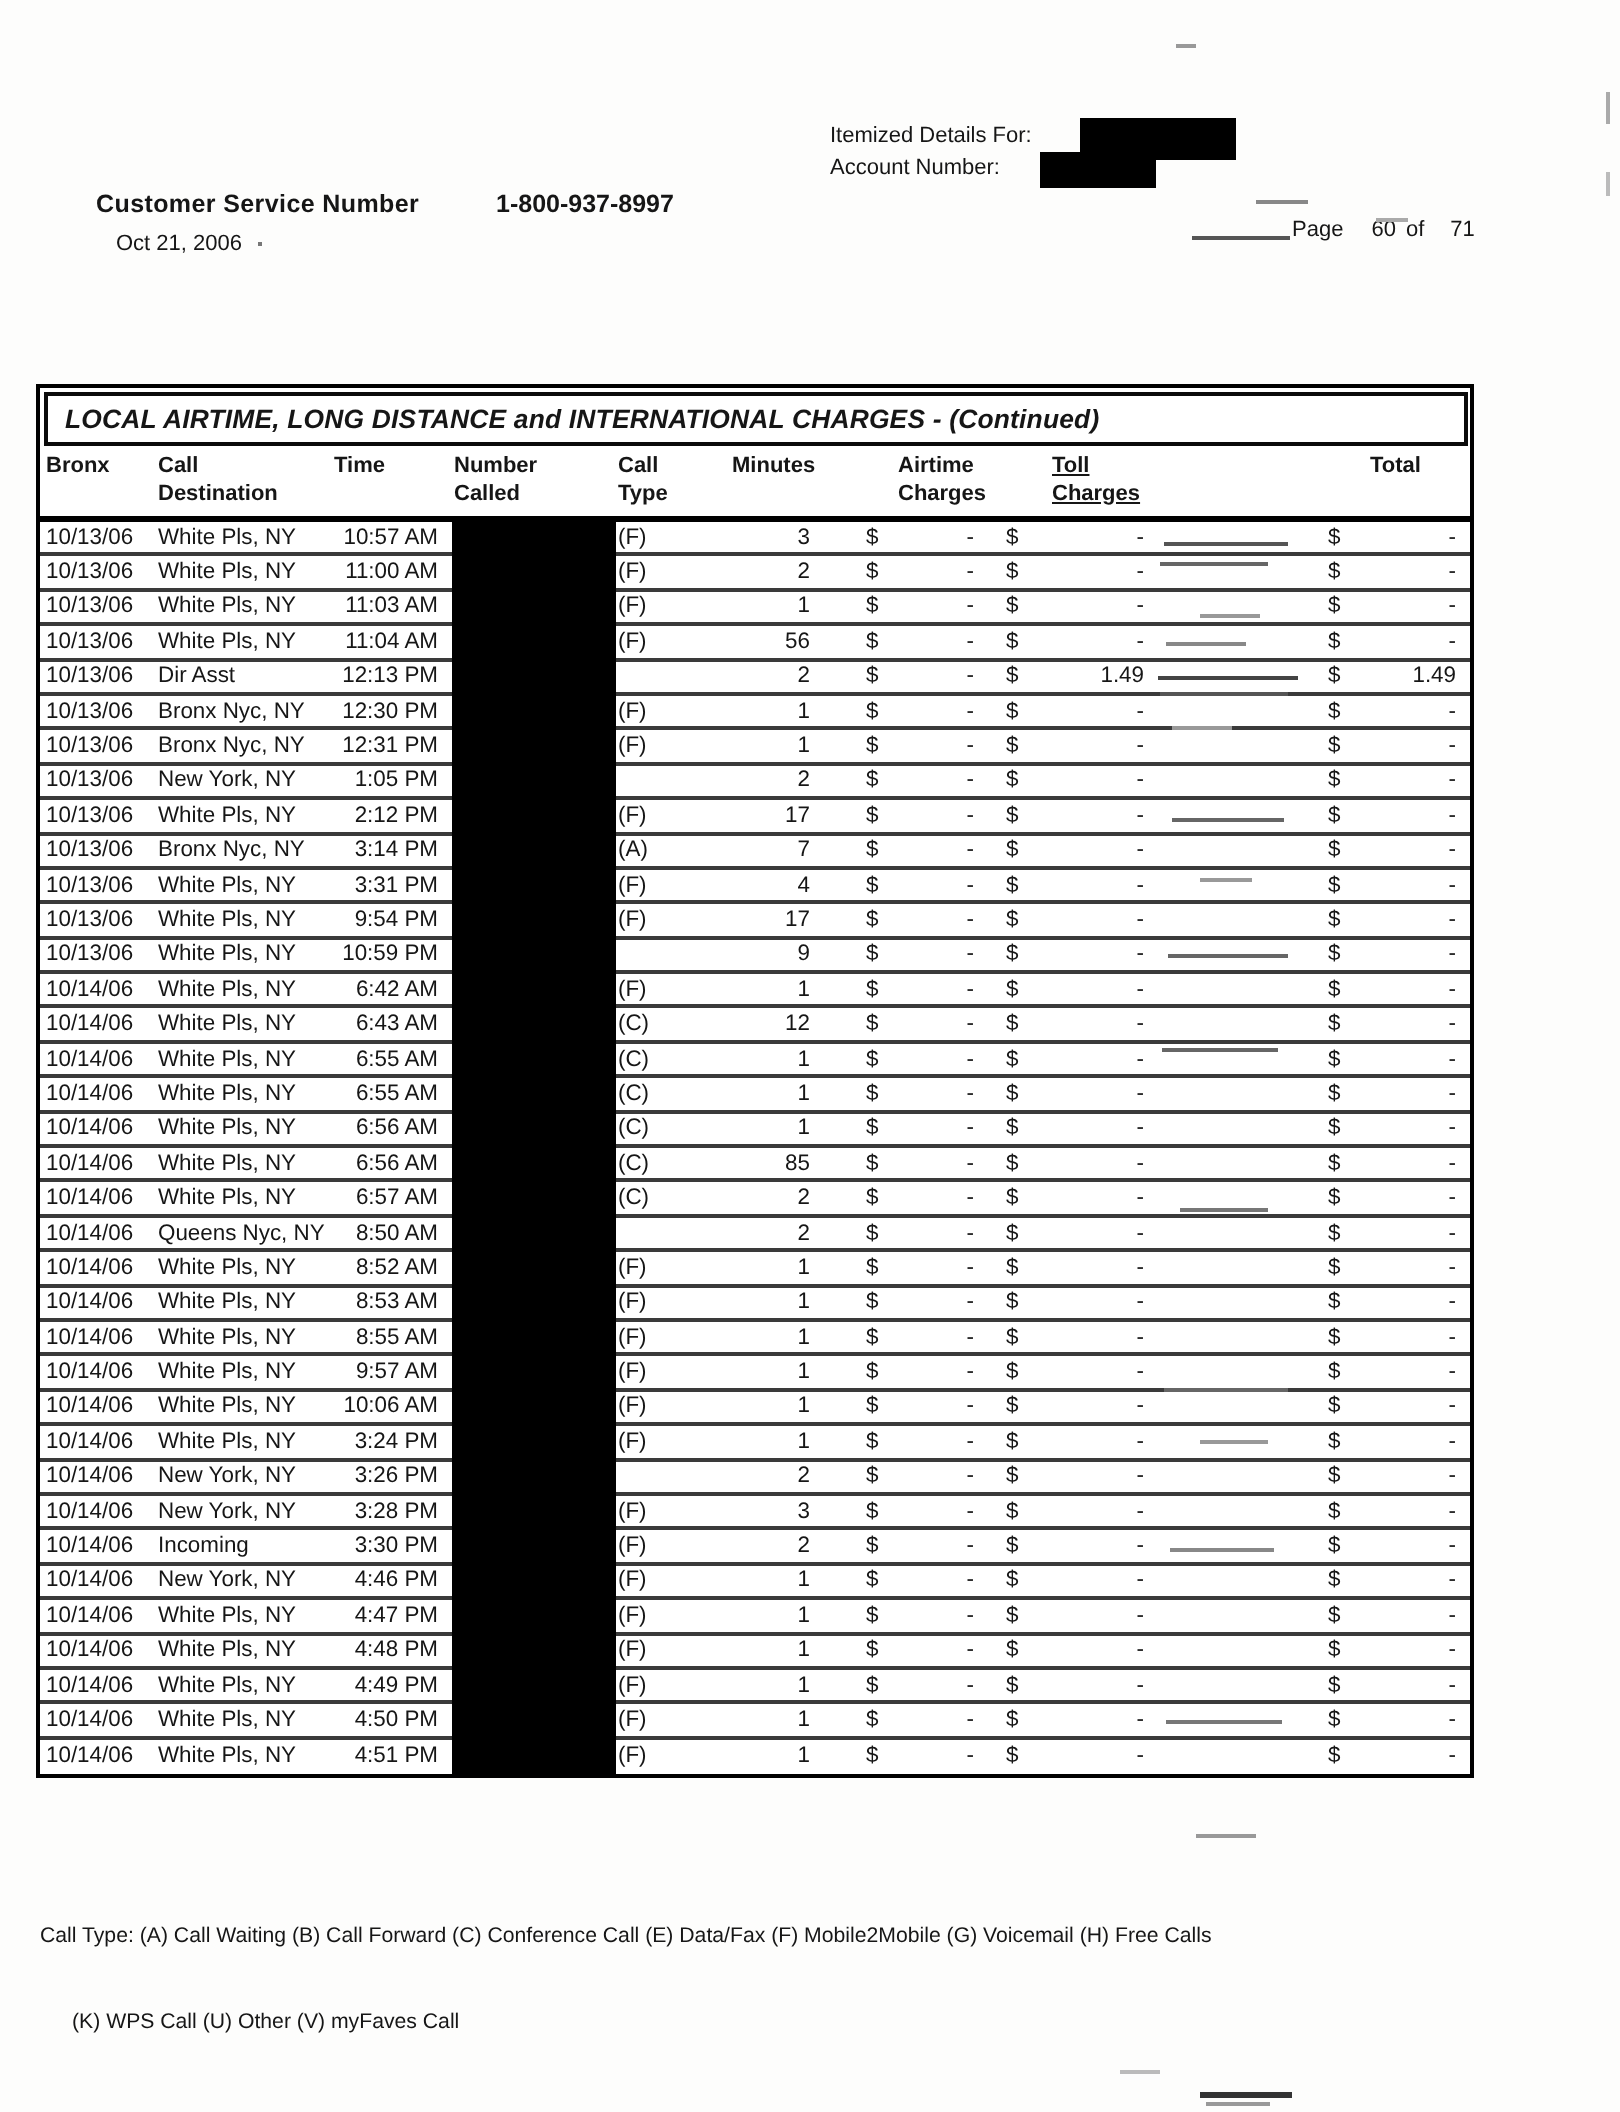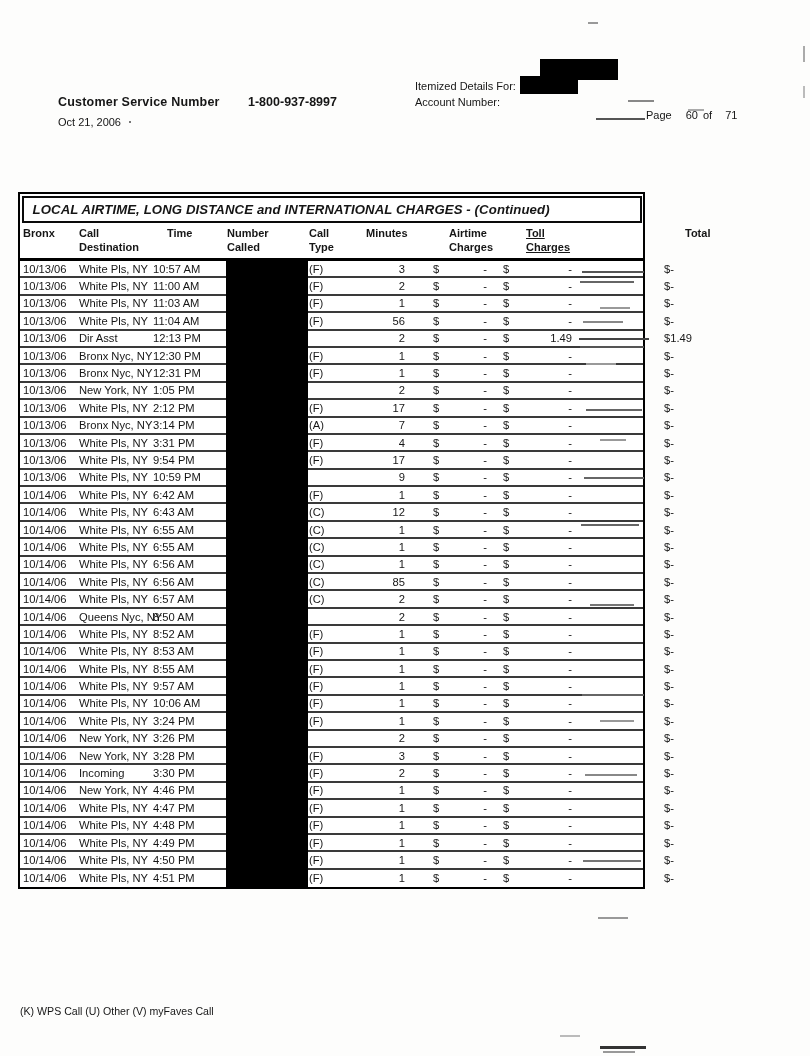--- a/index.html
+++ b/index.html
@@ -1,32 +1,32 @@
 <!DOCTYPE html>
 <html><head>
 <meta charset="utf-8">
 <style>
   html,body{margin:0;padding:0;background:#ffffff;}
   .page{
     position:relative;width:810px;height:1056px;background:#fdfdfc;
     font-family:"Liberation Sans", sans-serif;color:#161616;overflow:hidden;
   }
   
-  .itemized-block{position:absolute;left:415px;top:78px;font-size:11px;line-height:16px;}
+  .itemized-block{position:absolute;left:415px;top:60px;font-size:11px;line-height:16px;}
   .redact{position:absolute;background:#000;}
-  .cs-line{position:absolute;left:58px;top:95px;font-size:12.5px;font-weight:bold;letter-spacing:.2px;}
+  .cs-line{position:absolute;left:48px;top:95px;font-size:12.5px;font-weight:bold;letter-spacing:.2px;}
   .cs-number{position:absolute;left:248px;top:95px;font-size:12.5px;font-weight:bold;}
   .date-line{position:absolute;left:58px;top:116px;font-size:11px;}
   .page-text{position:absolute;left:646px;top:109px;font-size:11px;}
   .page-text span{display:inline-block;}
   .pg-num{margin-left:14px;} .pg-of{margin-left:5px;} .pg-total{margin-left:13px;}
 
   
   .bill-table{
-    position:absolute;left:18px;top:192px;width:627px;
+    position:absolute;left:18px;top:192px;width:719px;
     border:2.5px solid #000;background:#fff;box-sizing:border-box;
   }
   .title-row{
     border:2px solid #0a0a0a;margin:1.5px;height:23px;display:flex;align-items:center;
     padding-left:9px;font-size:13.2px;font-weight:bold;font-style:italic;letter-spacing:.1px;
   }
   .grid{
     display:grid;
     grid-template-columns:56px 74px 66px 8px 82px 30px 70px 86px 82px 78px 1fr;
     box-sizing:border-box;
@@ -38,30 +38,30 @@
   .h-time{padding-left:14px;} .h-min{padding-left:27px;} .h-air{padding-left:40px;}
   .h-toll{padding-left:31px;text-decoration:underline;} .h-total{padding-left:30px;}
   .rows{position:relative;}
   .redaction-col{position:absolute;left:206px;top:0;width:82px;height:100%;background:#000;z-index:2;}
   .tr{
     height:17.4px;border-bottom:2px solid #3a3a3a;align-items:center;
     font-size:11.2px;padding-left:3px;
   }
   .tr:last-child{border-bottom:none;}
   .td{white-space:nowrap;overflow:visible;}
-  .c-time{text-align:left;}
+  .c-time{text-align:right;}
   .c-min{text-align:right;padding-right:4px;box-sizing:border-box;}
   .money{display:flex;justify-content:space-between;box-sizing:border-box;}
   .c-air{padding:0 8px 0 24px;}
   .c-toll{padding:0 5px 0 8px;}
   .c-total{padding:0 7px 0 9px;}
 
   
   .footnote1{position:absolute;left:20px;top:962px;font-size:10.6px;}
-  .footnote2{position:absolute;left:20px;top:1005px;font-size:10.6px;}
+  .footnote2{position:absolute;left:36px;top:1005px;font-size:10.6px;}
 
   
   .art{position:absolute;pointer-events:none;}
 </style>
 </head>
 <body>
 
 <div class="page">
 
   <div class="itemized-block">
@@ -949,20 +949,21 @@
           </span>
     <span class="td"></span>
     <span class="td money c-total">
             <span class="cur">$</span>
             <span class="amt-total">-</span>
           </span>
   </div>
 </div>
   </div>
 
+  <div class="footnote1">Call Type: (A) Call Waiting (B) Call Forward (C) Conference Call (E) Data/Fax (F) Mobile2Mobile (G) Voicemail (H) Free Calls</div>
   <div class="footnote2">(K) WPS Call (U) Other (V) myFaves Call</div>
 
   <div class="art" style="left:588px;top:22px;width:10px;height:2px;background:#999;"></div>
   <div class="art" style="left:803px;top:46px;width:2px;height:16px;background:#aaa;"></div>
   <div class="art" style="left:803px;top:86px;width:2px;height:12px;background:#bbb;"></div>
   <div class="art" style="left:628px;top:100px;width:26px;height:2px;background:#888;"></div>
   <div class="art" style="left:596px;top:118px;width:49px;height:2px;background:#555;"></div>
   <div class="art" style="left:688px;top:109px;width:16px;height:1.5px;background:#aaa;"></div>
   <div class="art" style="left:129px;top:121px;width:2px;height:2px;background:#777;"></div>
   <div class="art" style="left:582px;top:271px;width:62px;height:2px;background:#555;"></div>

